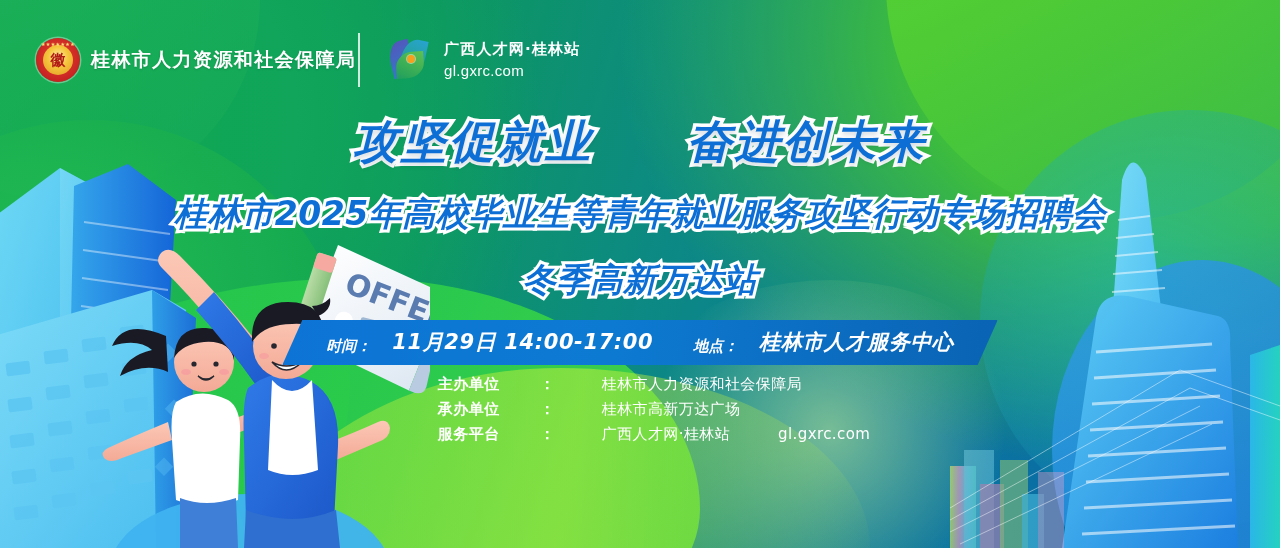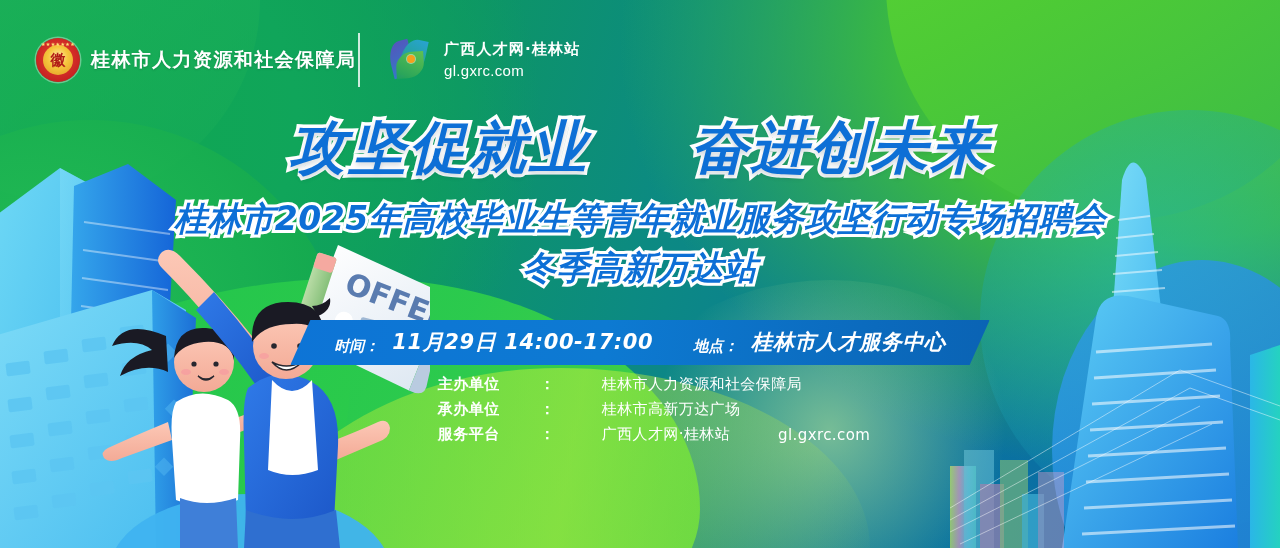--- a/index.html
+++ b/index.html
@@ -123,68 +123,68 @@
 
   
   .ill-left { position:absolute; left:0; top:150px; width:430px; height:398px; z-index:12; }
 
   
   .ill-right { position:absolute; right:0; top:120px; width:330px; height:428px; z-index:12; }
 
   
   .headline-wrap { position:absolute; left:0; top:118px; width:100%; z-index:50; text-align:center; }
   .h1 {
-    font-size:57px; font-weight:bold; font-style:italic; color:#0d6fd6;
+    font-size:45px; font-weight:bold; font-style:italic; color:#0d6fd6;
     letter-spacing:3px; line-height:1.05;
     font-family:"DejaVu Sans","Liberation Sans",sans-serif;
     -webkit-text-stroke:7px #ffffff;
     paint-order:stroke fill;
     text-shadow:0 3px 5px rgba(0,40,60,.18);
     white-space:nowrap;
   }
   .h1 .gap { display:inline-block; width:56px; }
   .h2 {
-    margin-top:22px;
+    margin-top:30px;
     font-size:33px; font-weight:bold; font-style:italic; color:#0d6fd6;
     letter-spacing:.5px; line-height:1.18;
     font-family:"DejaVu Sans","Liberation Sans",sans-serif;
     -webkit-text-stroke:6px #ffffff;
     paint-order:stroke fill;
     white-space:nowrap;
   }
-  .h2.line2 { margin-top:10px; }
+  .h2.line2 { margin-top:27px; }
 
   
   .infobar {
     position:absolute; left:50%; transform:translateX(-50%);
     top:320px; z-index:50;
     background:linear-gradient(95deg,#0d74d6 0%, #0d7ad2 45%, #0a63b4 100%);
     padding:8px 44px 9px 44px;
     clip-path:polygon(20px 0, 100% 0, calc(100% - 20px) 100%, 0 100%);
     display:flex; align-items:flex-end; white-space:nowrap;
     box-shadow:0 2px 8px rgba(0,40,70,.25);
   }
   .infobar .lab {
     color:#ffffff; font-size:15px; font-weight:bold; font-style:italic;
     font-family:"DejaVu Sans","Liberation Sans",sans-serif;
   }
   .infobar .val {
     color:#ffffff; font-size:21px; font-weight:bold; font-style:italic;
-    letter-spacing:.6px; margin-left:13px;
+    letter-spacing:.6px; margin-left:21px;
     font-family:"DejaVu Sans","Liberation Sans",sans-serif;
   }
   .infobar .sp { display:inline-block; width:40px; }
 
   
   .orgs {
     position:absolute; left:50%; transform:translateX(-50%);
     top:375px; z-index:50; color:#ffffff;
     font-family:"DejaVu Sans","Liberation Sans",sans-serif;
   }
-  .org-row { display:flex; align-items:flex-end; margin-bottom:6px;gap:40px; }
+  .org-row { display:flex; align-items:flex-start; margin-bottom:6px;gap:40px; }
   .org-key {
     width:90px; text-align:right; font-size:15px; font-weight:bold;
     letter-spacing:.5px; flex:none;
   }
   .org-colon { font-size:15px; font-weight:bold; }
   .org-val { font-size:15px; margin-left:7px; letter-spacing:.4px; }
   .org-val.indent { margin-left:104px; }
   .org-sub { font-size:15px; letter-spacing:.4px; margin-left:8px; }
 </style>
 </head>

